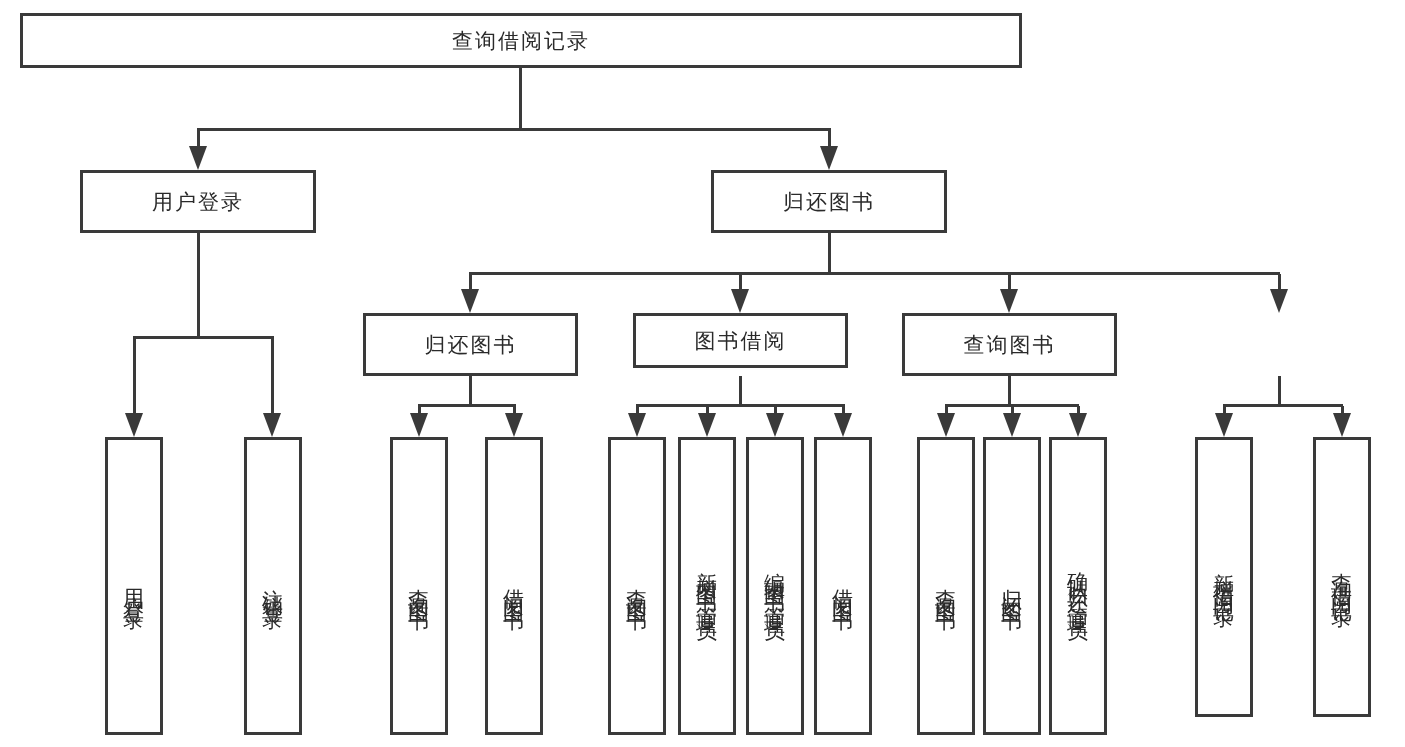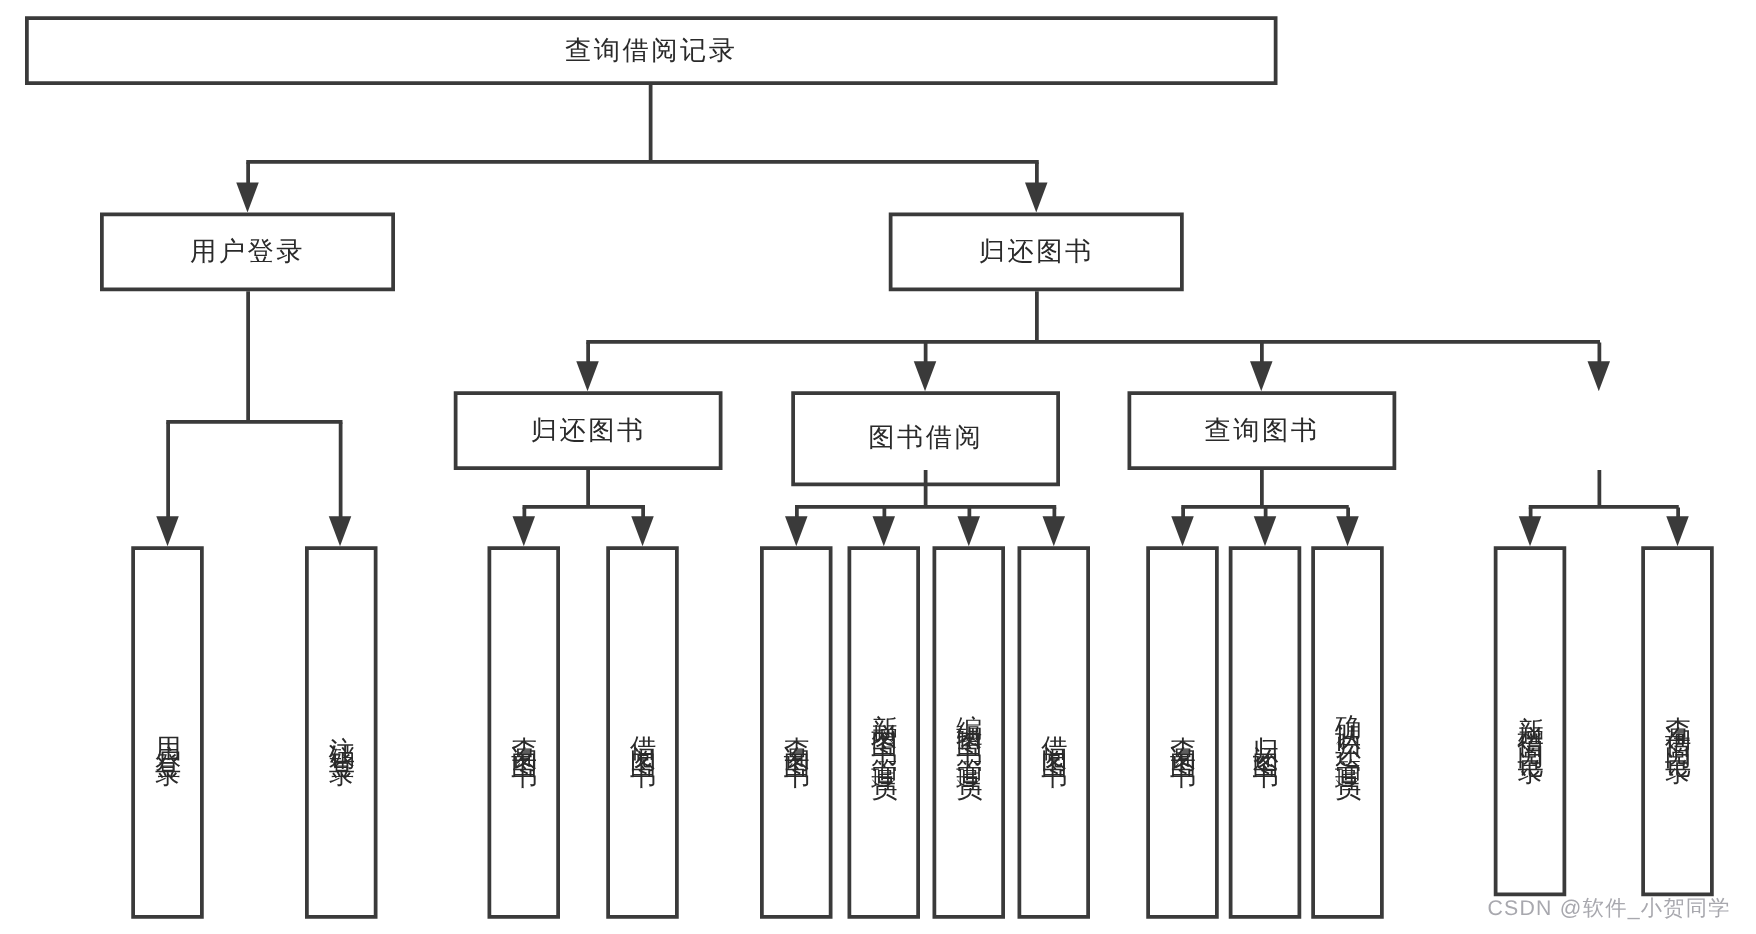--- a/index.html
+++ b/index.html
@@ -99,21 +99,21 @@
   <div class="vl" style="left:739px;top:274px;height:18px"></div>
   <div class="tri" style="left:731px;top:289px"></div>
   <div class="vl" style="left:1008px;top:274px;height:18px"></div>
   <div class="tri" style="left:1000px;top:289px"></div>
   <div class="vl" style="left:1278px;top:274px;height:18px"></div>
   <div class="tri" style="left:1270px;top:289px"></div>
 
   <div class="box" style="left:363px;top:313px;width:215px;height:63px">
     <span class="lbl">归还图书</span>
   </div>
-  <div class="box" style="left:633px;top:313px;width:215px;height:76px">
+  <div class="box" style="left:633px;top:313px;width:215px;height:55px">
     <span class="lbl">图书借阅</span>
   </div>
   <div class="box" style="left:902px;top:313px;width:215px;height:63px">
     <span class="lbl">查询图书</span>
   </div>
 
   <div class="vl" style="left:469px;top:376px;height:28px"></div>
   <div class="hl" style="left:418px;top:404px;width:98px"></div>
   <div class="vl" style="left:418px;top:406px;height:10px"></div>
   <div class="tri" style="left:410px;top:413px"></div>
@@ -184,15 +184,14 @@
     <span class="lbl">确认归还（管理员）</span>
   </div>
 
   <div class="box v" style="left:1195px;top:437px;width:58px;height:280px">
     <span class="lbl">新增借阅记录</span>
   </div>
   <div class="box v" style="left:1313px;top:437px;width:58px;height:280px">
     <span class="lbl">查询借阅记录</span>
   </div>
 
-  <div class="watermark">CSDN @软件_小贺同学</div>
 
 </div>
 
 </body></html>

